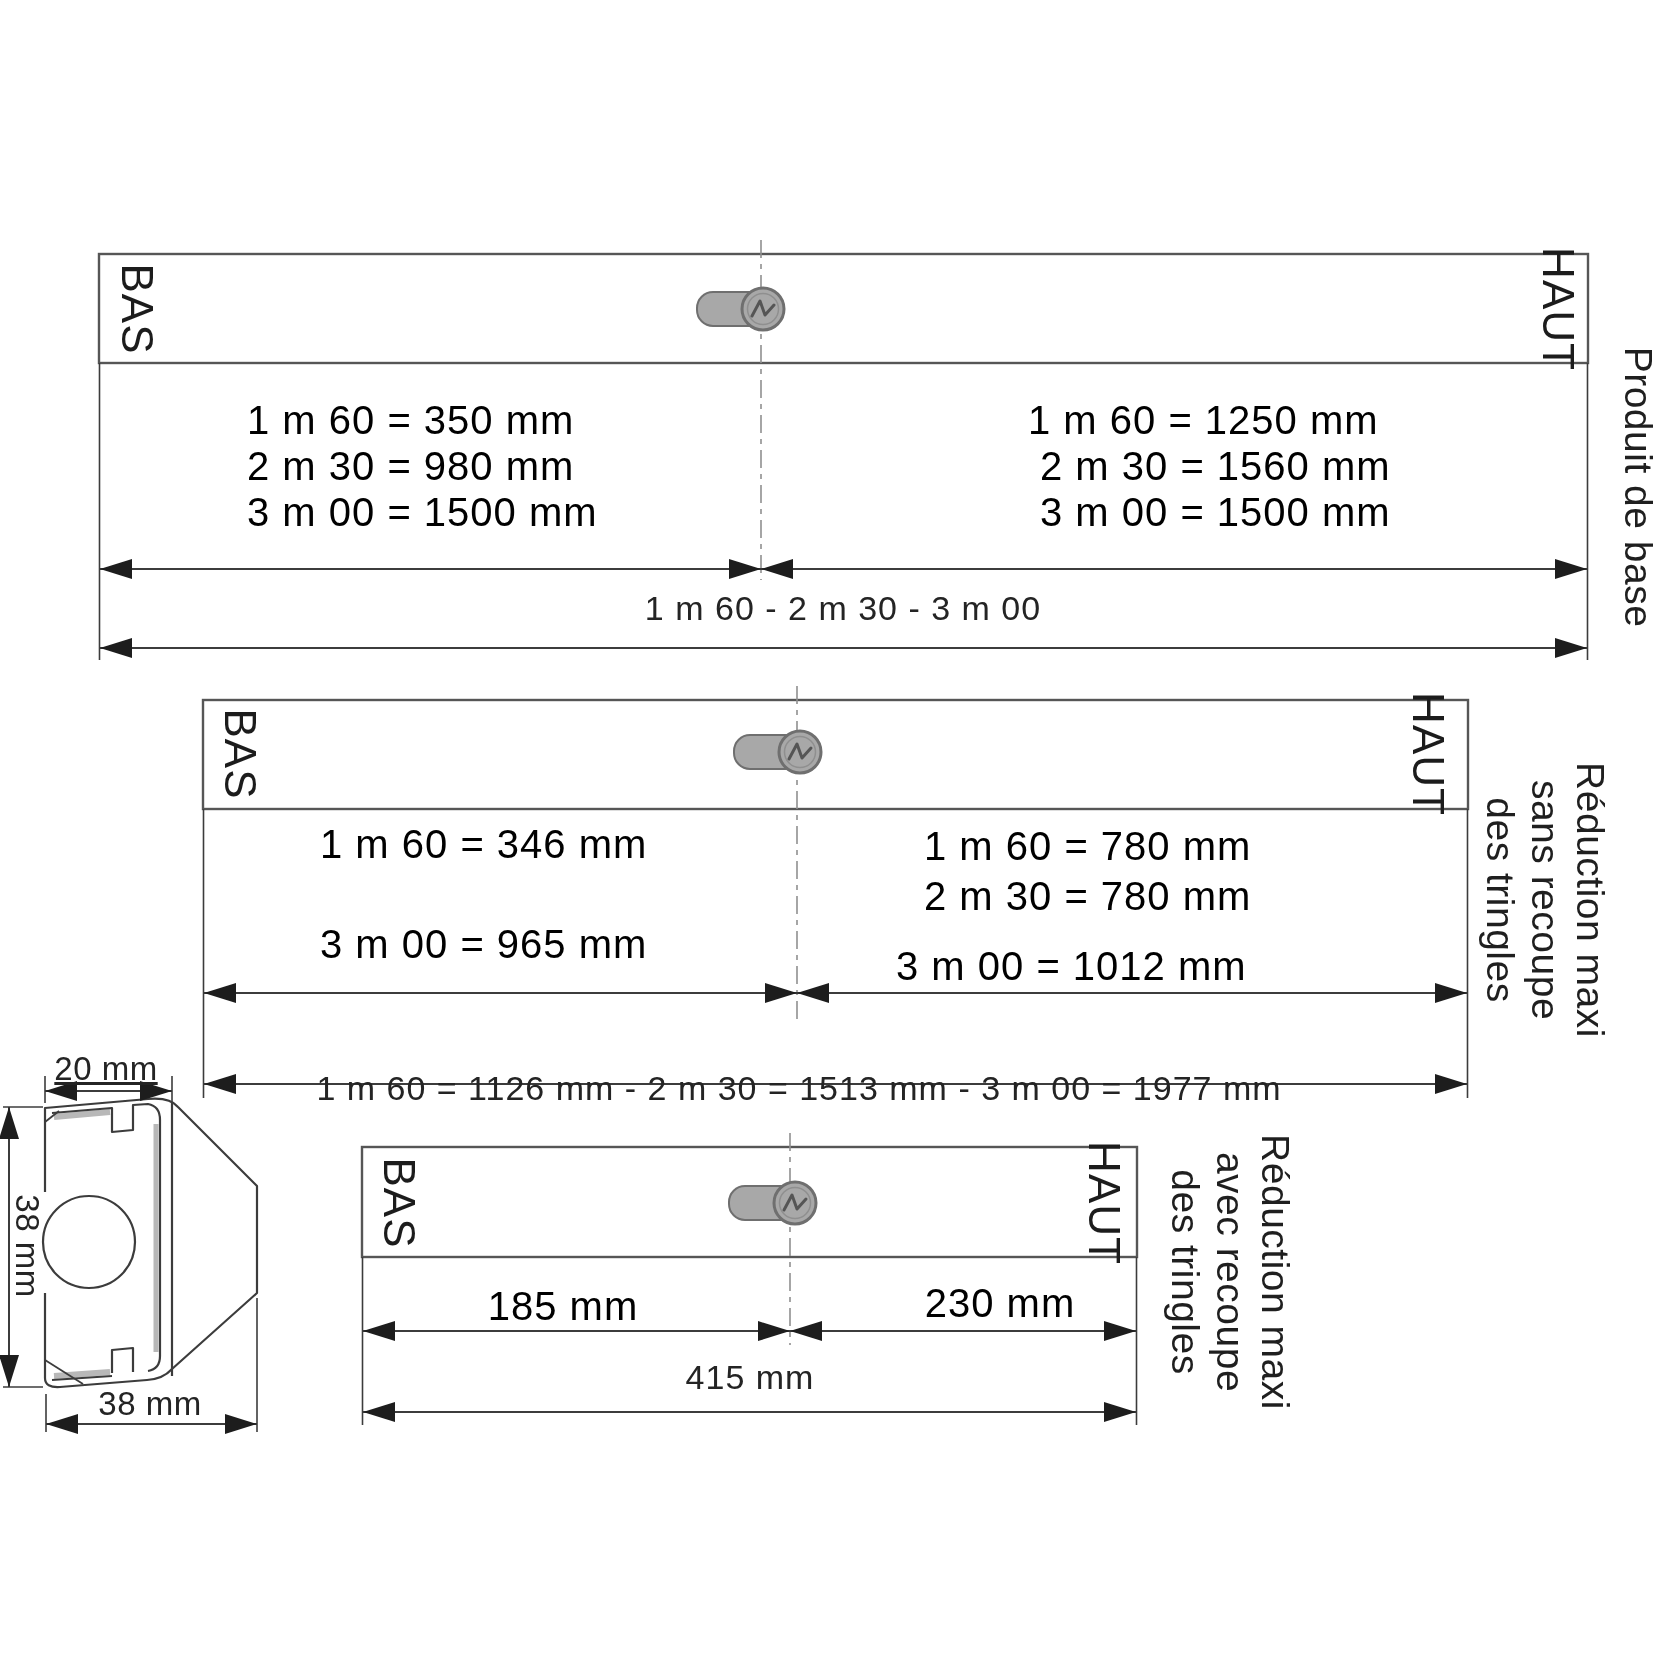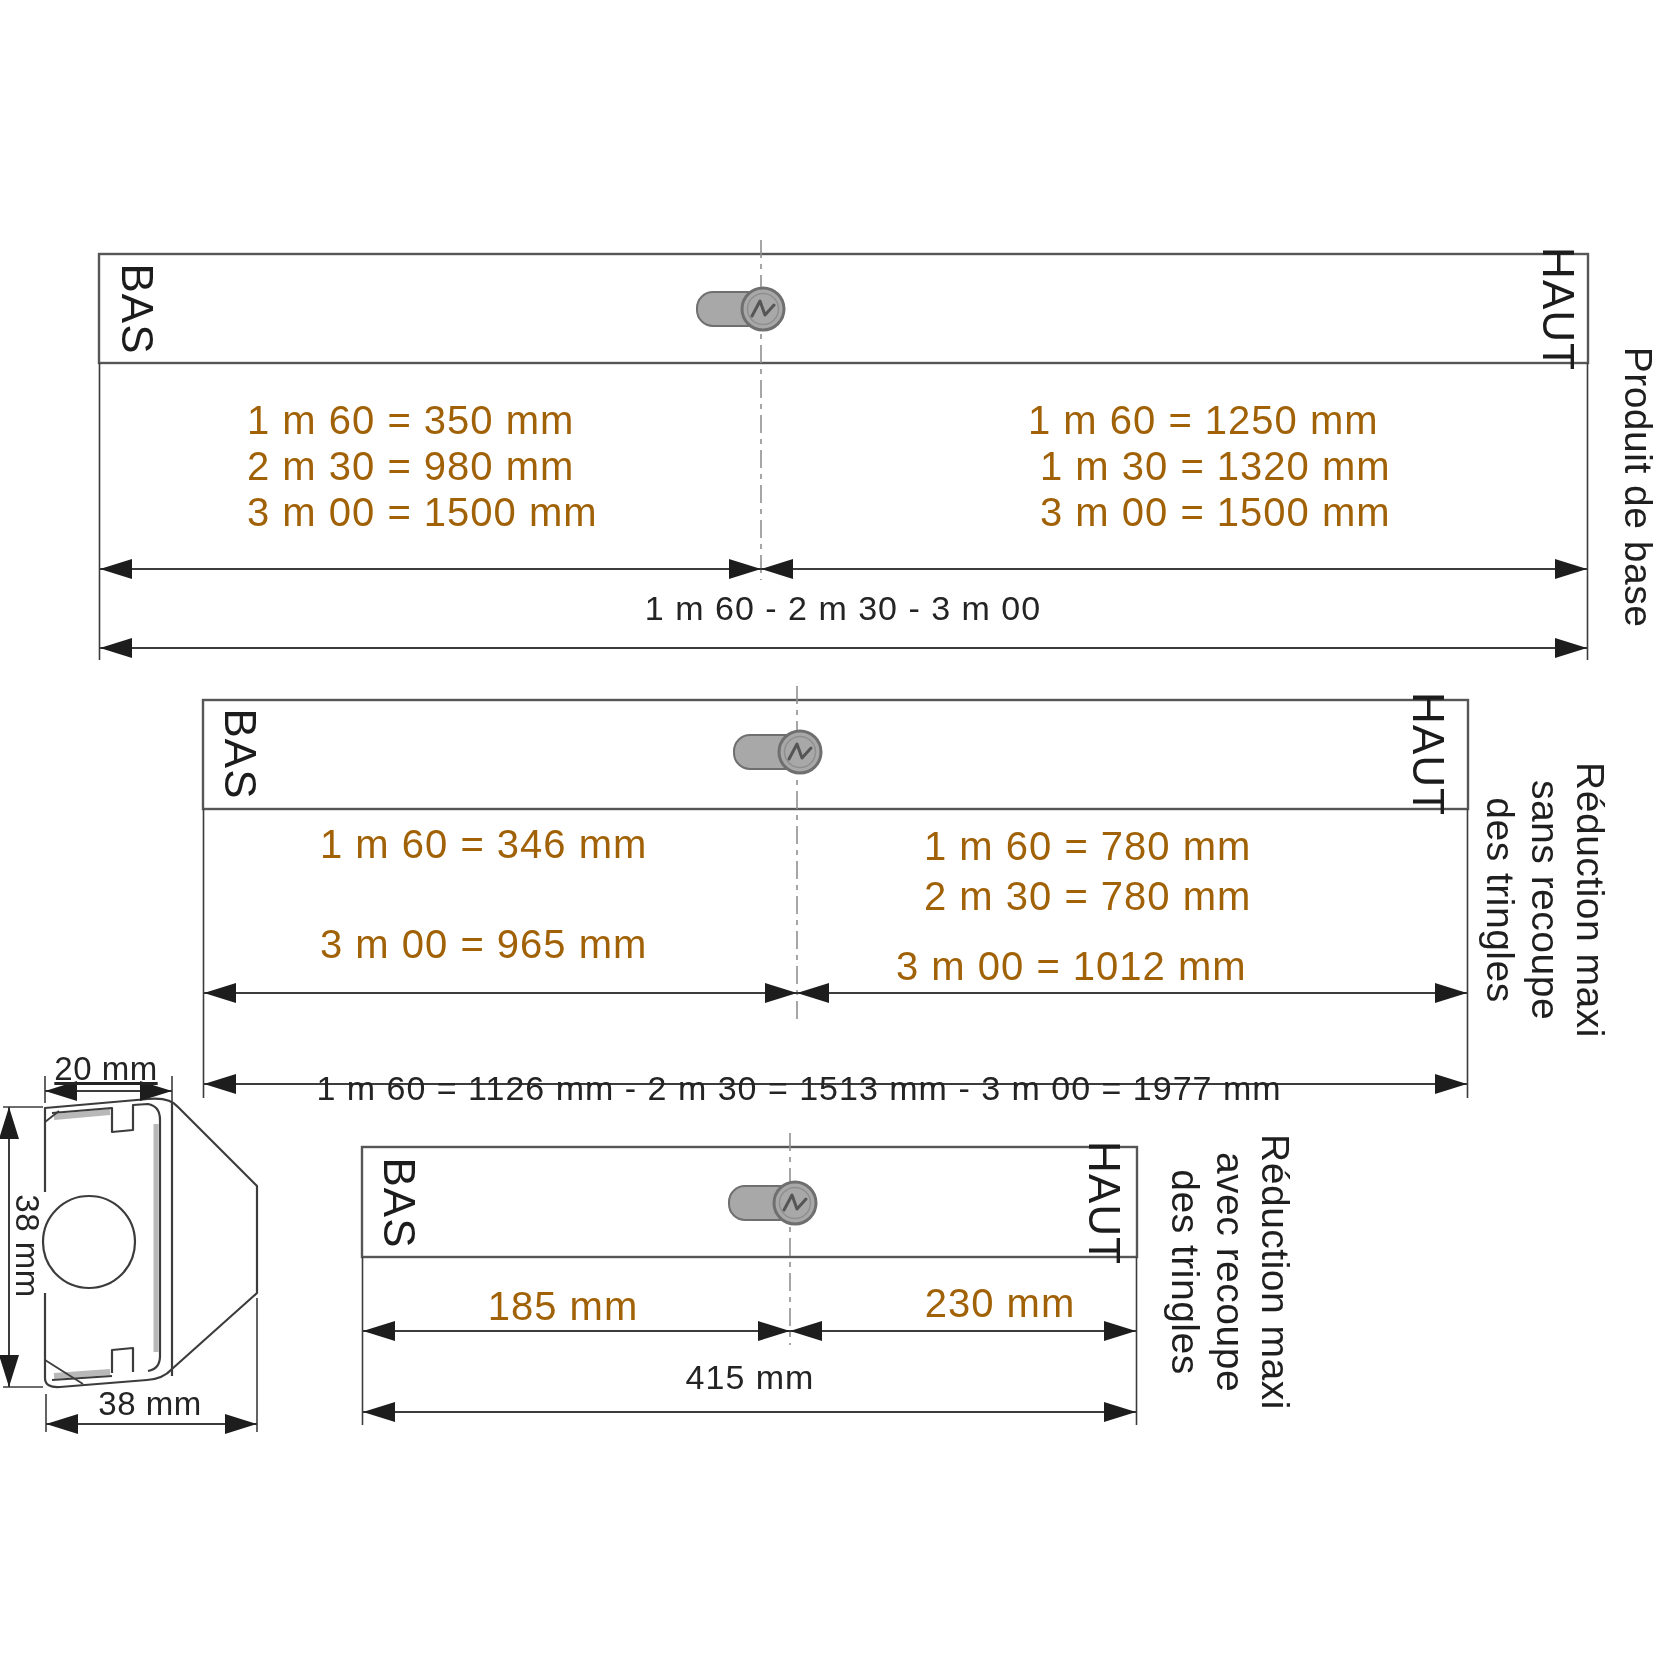--- a/index.html
+++ b/index.html
@@ -1,19 +1,19 @@
 <!DOCTYPE html>
 <html><head>
 <meta charset="utf-8">
 <style>
   html,body{margin:0;padding:0;background:#ffffff;}
   .canvas{position:relative;width:1663px;height:1663px;background:#ffffff;overflow:hidden;
           font-family:"Liberation Sans", sans-serif;color:#222222;}
   svg.linework{position:absolute;left:0;top:0;}
-  .txt{position:absolute;white-space:nowrap;color:#a16207;}
+  .txt{position:absolute;white-space:nowrap;color:#000000;}
   .meas{font-size:40px;letter-spacing:1px;line-height:46px;height:46px;}
   .ctr{transform:translate(-50%,-50%);}
   .vrot{transform:translate(-50%,-50%) rotate(90deg);}
   .barlabel{font-size:44px;letter-spacing:1px;color:#1c1c1c;}
   .caption{font-size:39px;line-height:45px;text-align:center;color:#1f1f1f;letter-spacing:0.5px;}
   .caption div{white-space:nowrap;}
   .smalldim{font-size:33px;letter-spacing:0.5px;color:#242424;}
   .total{font-size:34px;letter-spacing:1px;color:#242424;}
 </style>
 </head>
@@ -119,21 +119,21 @@
   </svg>
 
   <div class="txt barlabel vrot" style="left:137px;top:309px;">BAS</div>
   <div class="txt barlabel vrot" style="left:1558px;top:309px;">HAUT</div>
 
   <div class="txt meas" style="left:247px;top:397px;">1 m 60 = 350 mm</div>
   <div class="txt meas" style="left:247px;top:443px;">2 m 30 = 980 mm</div>
   <div class="txt meas" style="left:247px;top:489px;">3 m 00 = 1500 mm</div>
 
   <div class="txt meas" style="left:1028px;top:397px;">1 m 60 = 1250 mm</div>
-  <div class="txt meas" style="left:1040px;top:443px;">1 m 30 = 1320 mm</div>
+  <div class="txt meas" style="left:1040px;top:443px;">2 m 30 = 1560 mm</div>
   <div class="txt meas" style="left:1040px;top:489px;">3 m 00 = 1500 mm</div>
 
   <div class="txt total ctr" style="left:843px;top:608px;">1 m 60 - 2 m 30 - 3 m 00</div>
 
   <div class="txt caption vrot" style="left:1638px;top:487px;">
     <div>Produit de base</div>
   </div>
 
   <div class="txt barlabel vrot" style="left:240px;top:754px;">BAS</div>
   <div class="txt barlabel vrot" style="left:1428px;top:754px;">HAUT</div>

